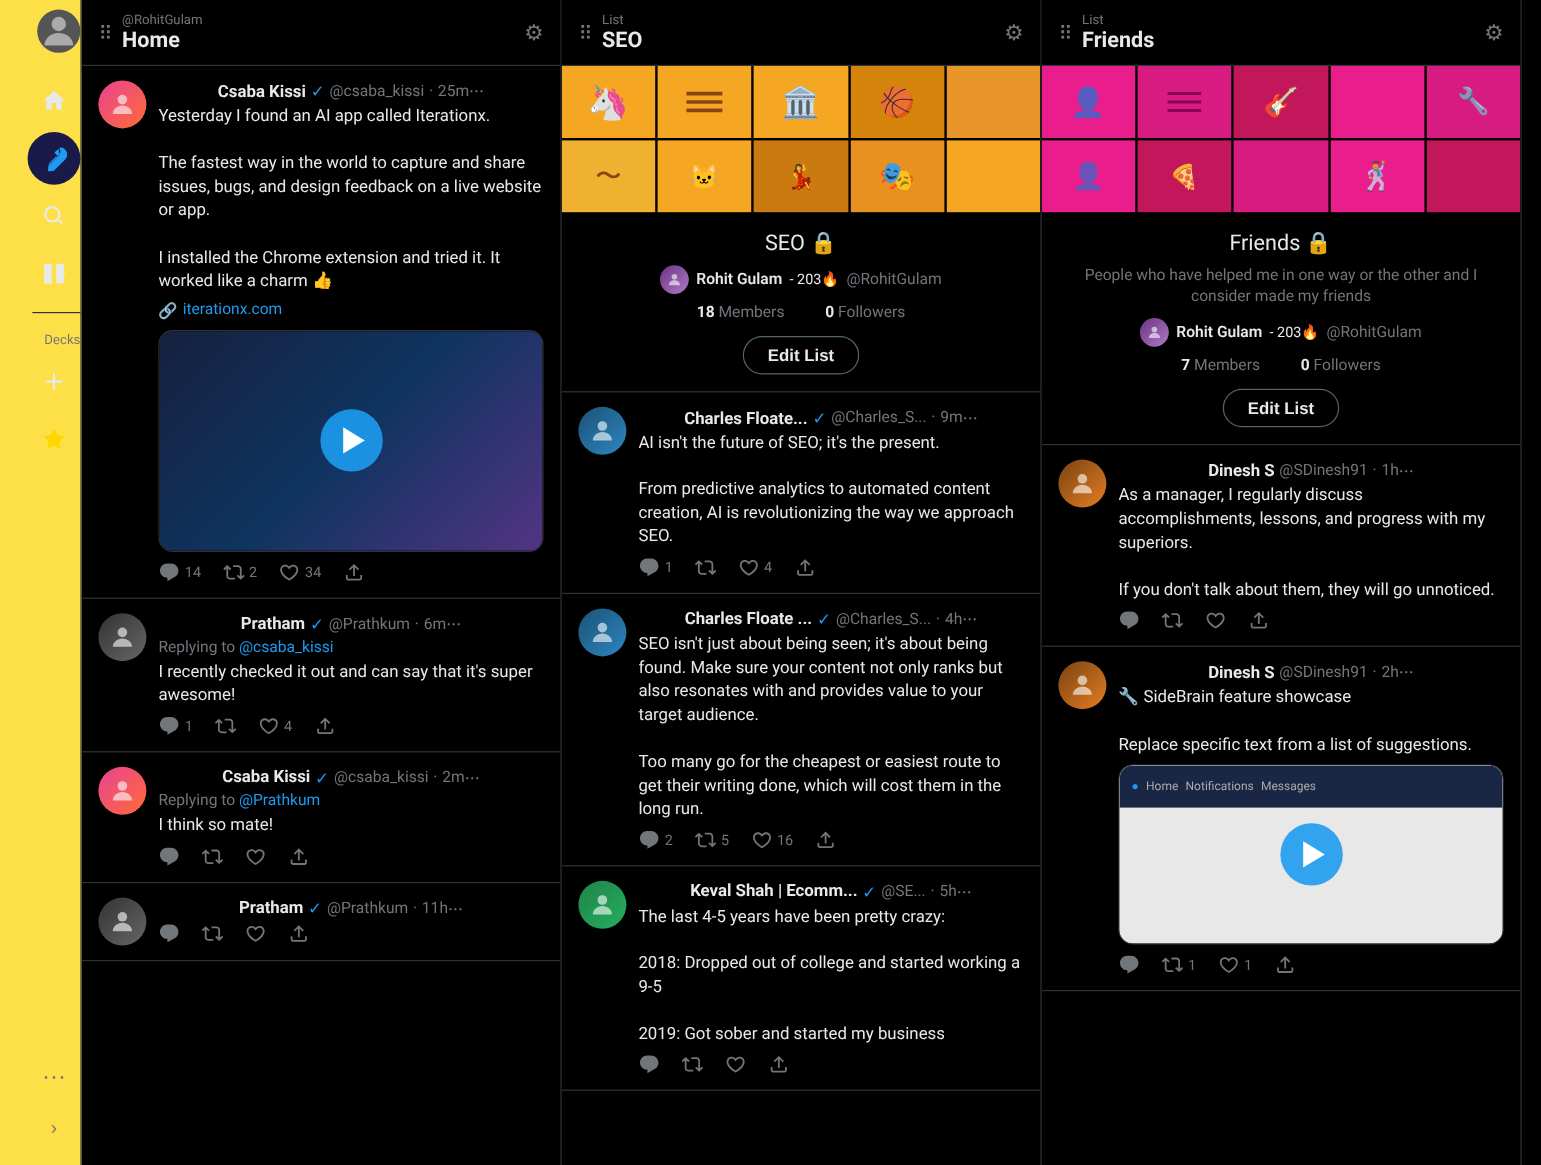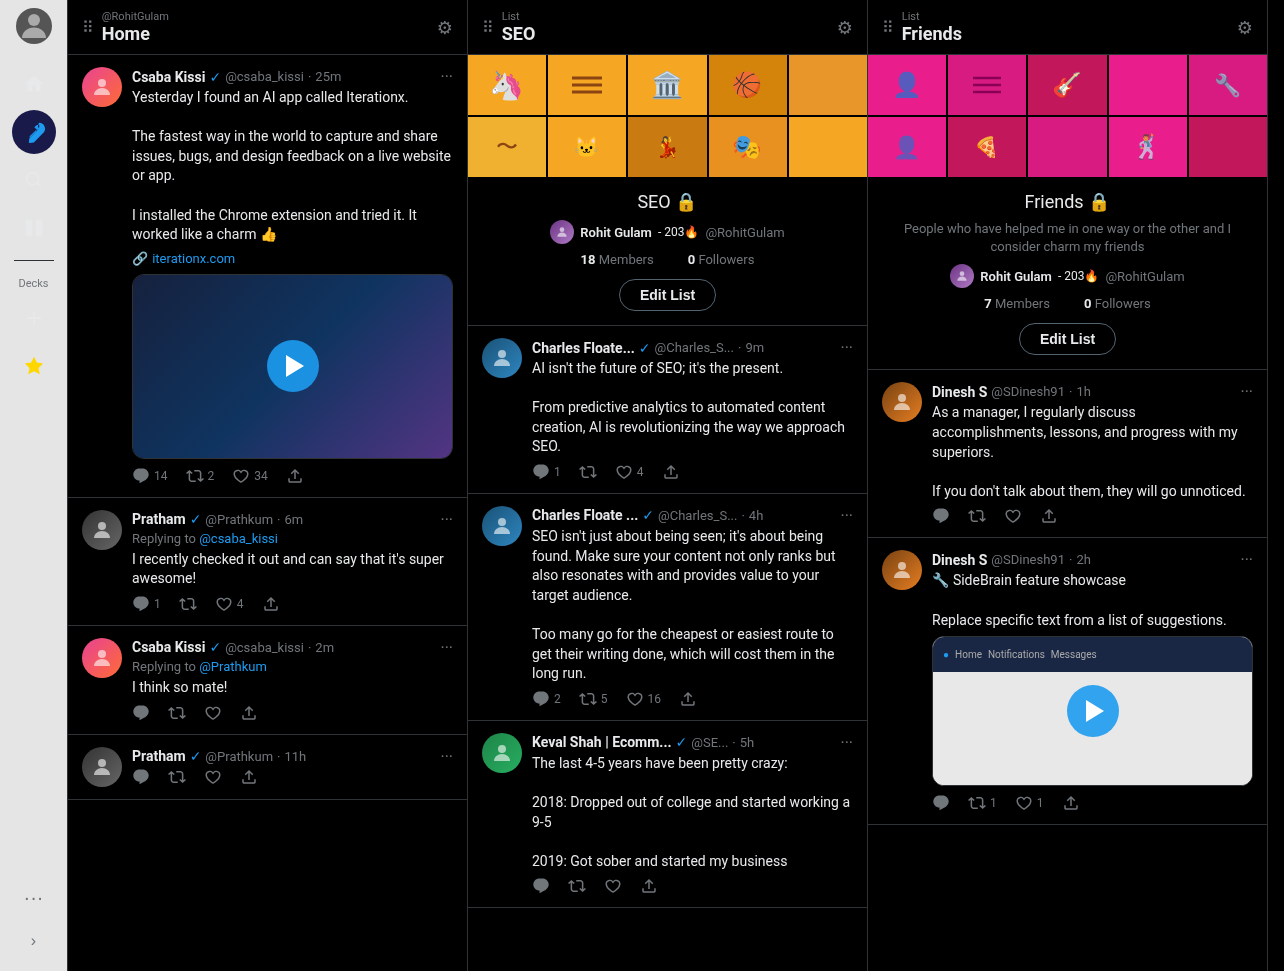--- a/index.html
+++ b/index.html
@@ -1,24 +1,24 @@
 <!DOCTYPE html>
 <html><head>
   <meta charset="utf-8">
   <style>
     * { box-sizing: border-box; margin: 0; padding: 0; }
     body { font-family: -apple-system, BlinkMacSystemFont, "Segoe UI", Roboto, sans-serif; background: #000; color: #e7e9ea; display: flex; height: 971px; overflow: hidden; }
 
     
     .left-sidebar {
       width: 68px;
-      background: #e5e5e5;
+      background: #fde047;
       display: flex;
       flex-direction: column;
-      align-items: center;
+      align-items: flex-end;
       padding: 8px 0;
       border-right: 1px solid #2f3336;
       flex-shrink: 0;
     }
     .sidebar-avatar {
       width: 36px; height: 36px; border-radius: 50%; background: #555; margin-bottom: 16px;
       overflow: hidden; display: flex; align-items: center; justify-content: center;
     }
     .sidebar-icon-btn {
       width: 44px; height: 44px; border-radius: 50%; display: flex; align-items: center; justify-content: center;
@@ -74,21 +74,21 @@
       border-bottom: 1px solid #2f3336;
       display: flex;
       gap: 10px;
     }
     .tweet-avatar {
       width: 40px; height: 40px; border-radius: 50%; background: #555; flex-shrink: 0;
       display: flex; align-items: center; justify-content: center; overflow: hidden;
     }
     .tweet-avatar svg { width: 24px; height: 24px; }
     .tweet-body { flex: 1; min-width: 0; }
-    .tweet-header { display: flex; align-items: center; justify-content: space-between; margin-bottom: 2px; }
+    .tweet-header { display: flex; align-items: center; justify-content: center; margin-bottom: 2px; }
     .tweet-header-left { display: flex; align-items: center; gap: 4px; flex-wrap: wrap; }
     .tweet-name { font-weight: 700; font-size: 14px; color: #e7e9ea; }
     .tweet-verified { color: #1d9bf0; font-size: 14px; }
     .tweet-handle { color: #71767b; font-size: 13px; }
     .tweet-dot { color: #71767b; font-size: 13px; }
     .tweet-time { color: #71767b; font-size: 13px; }
     .tweet-more { color: #71767b; cursor: pointer; font-size: 16px; }
     .tweet-text { font-size: 14px; color: #e7e9ea; line-height: 1.4; margin-bottom: 6px; }
     .tweet-link { color: #1d9bf0; font-size: 13px; display: flex; align-items: center; gap: 4px; text-decoration: none; margin-bottom: 8px; }
     .tweet-play-btn {
@@ -677,21 +677,21 @@
         </div>
       <div class="fhero-cell fhero-8"></div>
       <div class="fhero-cell fhero-9">
           <span style="font-size:24px; color:#8b0057; opacity:0.7;">🕺</span>
         </div>
       <div class="fhero-cell fhero-10"></div>
     </div>
 
     <div class="list-info">
       <div class="list-title">Friends 🔒</div>
-      <div class="list-desc">People who have helped me in one way or the other and I consider charm my friends</div>
+      <div class="list-desc">People who have helped me in one way or the other and I consider made my friends</div>
       <div class="list-owner">
         <div class="list-owner-avatar av-rohit">
           <svg viewBox="0 0 24 24" fill="rgba(255,255,255,0.6)" width="14" height="14">
               <circle cx="12" cy="8" r="4"></circle>
               <path d="M4 20c0-4 3.6-7 8-7s8 3 8 7"></path>
             </svg>
         </div>
         <span class="list-owner-name">Rohit Gulam</span>
         <span class="list-owner-flame"> - 203🔥</span>
         <span class="list-owner-handle">@RohitGulam</span>

